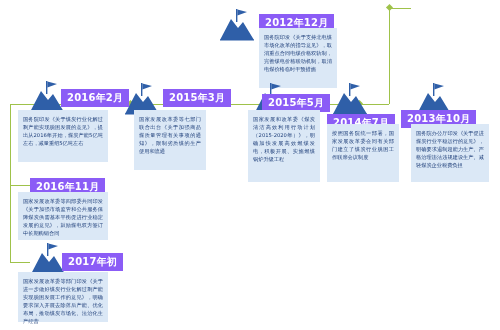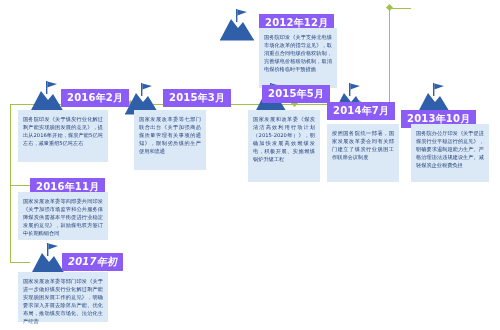--- a/index.html
+++ b/index.html
@@ -80,32 +80,32 @@
     <div class="card" style="left:411px;top:124px;width:78px;height:58px;">国务院办公厅印发《关于促进煤炭行业平稳运行的意见》，明确要求遏制超能力生产、严格治理违法违规建设生产、减轻煤炭企业税费负担</div>
   </div>
 
   <div class="node">
     <svg class="icon-wrap" style="left:327px;top:80px;" viewBox="0 0 46 40">
       <path d="M6 34 L17 13 L24 22 L29 16 L40 34 Z" fill="#2f5fa8"></path>
       <rect x="22" y="3" width="1.4" height="13" fill="#2f5fa8"></rect>
       <path d="M23.4 3.5 L33 6 L23.4 9.5 Z" fill="#2f5fa8"></path>
       <path d="M6 34 L40 34" stroke="#2f5fa8" stroke-width="1.2"></path>
     </svg>
-    <div class="date" style="left:327px;top:102px;">2014年7月</div>
+    <div class="date" style="left:327px;top:114px;">2014年7月</div>
     <div class="card" style="left:327px;top:124px;width:72px;height:58px;">按照国务院统一部署，国家发展改革委会同有关部门建立了煤炭行业脱困工作联席会议制度</div>
   </div>
 
   <div class="node">
     <svg class="icon-wrap" style="left:248px;top:80px;" viewBox="0 0 46 40">
       <path d="M6 34 L17 13 L24 22 L29 16 L40 34 Z" fill="#2f5fa8"></path>
       <rect x="22" y="3" width="1.4" height="13" fill="#2f5fa8"></rect>
       <path d="M23.4 3.5 L33 6 L23.4 9.5 Z" fill="#2f5fa8"></path>
       <path d="M6 34 L40 34" stroke="#2f5fa8" stroke-width="1.2"></path>
     </svg>
-    <div class="date" style="left:262px;top:85px;">2015年5月</div>
+    <div class="date" style="left:262px;top:94px;">2015年5月</div>
     <div class="card" style="left:248px;top:110px;width:72px;height:72px;">国家发展和改革委《煤炭清洁高效利用行动计划（2015-2020年）》，明确加快发展高效燃煤发电，积极开展、实施燃煤锅炉升级工程</div>
   </div>
 
   <div class="node">
     <svg class="icon-wrap" style="left:119px;top:80px;" viewBox="0 0 46 40">
       <path d="M6 34 L17 13 L24 22 L29 16 L40 34 Z" fill="#2f5fa8"></path>
       <rect x="22" y="3" width="1.4" height="13" fill="#2f5fa8"></rect>
       <path d="M23.4 3.5 L33 6 L23.4 9.5 Z" fill="#2f5fa8"></path>
       <path d="M6 34 L40 34" stroke="#2f5fa8" stroke-width="1.2"></path>
     </svg>
@@ -129,17 +129,17 @@
     <div class="card" style="left:18px;top:192px;width:90px;height:48px;">国家发展改革委等四部委共同印发《关于加强市场监管和公共服务保障煤炭供需基本平衡促进行业稳定发展的意见》，鼓励煤电双方签订中长期购销合同</div>
   </div>
 
   <div class="node">
     <svg class="icon-wrap" style="left:25px;top:240px;" viewBox="0 0 46 40">
       <path d="M6 34 L17 13 L24 22 L29 16 L40 34 Z" fill="#2f5fa8"></path>
       <rect x="22" y="3" width="1.4" height="13" fill="#2f5fa8"></rect>
       <path d="M23.4 3.5 L33 6 L23.4 9.5 Z" fill="#2f5fa8"></path>
       <path d="M6 34 L40 34" stroke="#2f5fa8" stroke-width="1.2"></path>
     </svg>
-    <div class="date" style="left:62px;top:253px;font-style:italic;">2017年初</div>
+    <div class="date" style="left:62px;top:253px;">2017年初</div>
     <div class="card" style="left:18px;top:272px;width:90px;height:50px;">国家发展改革委等部门印发《关于进一步做好煤炭行业化解过剩产能实现脱困发展工作的意见》，明确要求深入开展去除落后产能、优化布局，推动煤炭市场化、法治化生产经营</div>
   </div>
 
 </div>
 
 </body></html>

